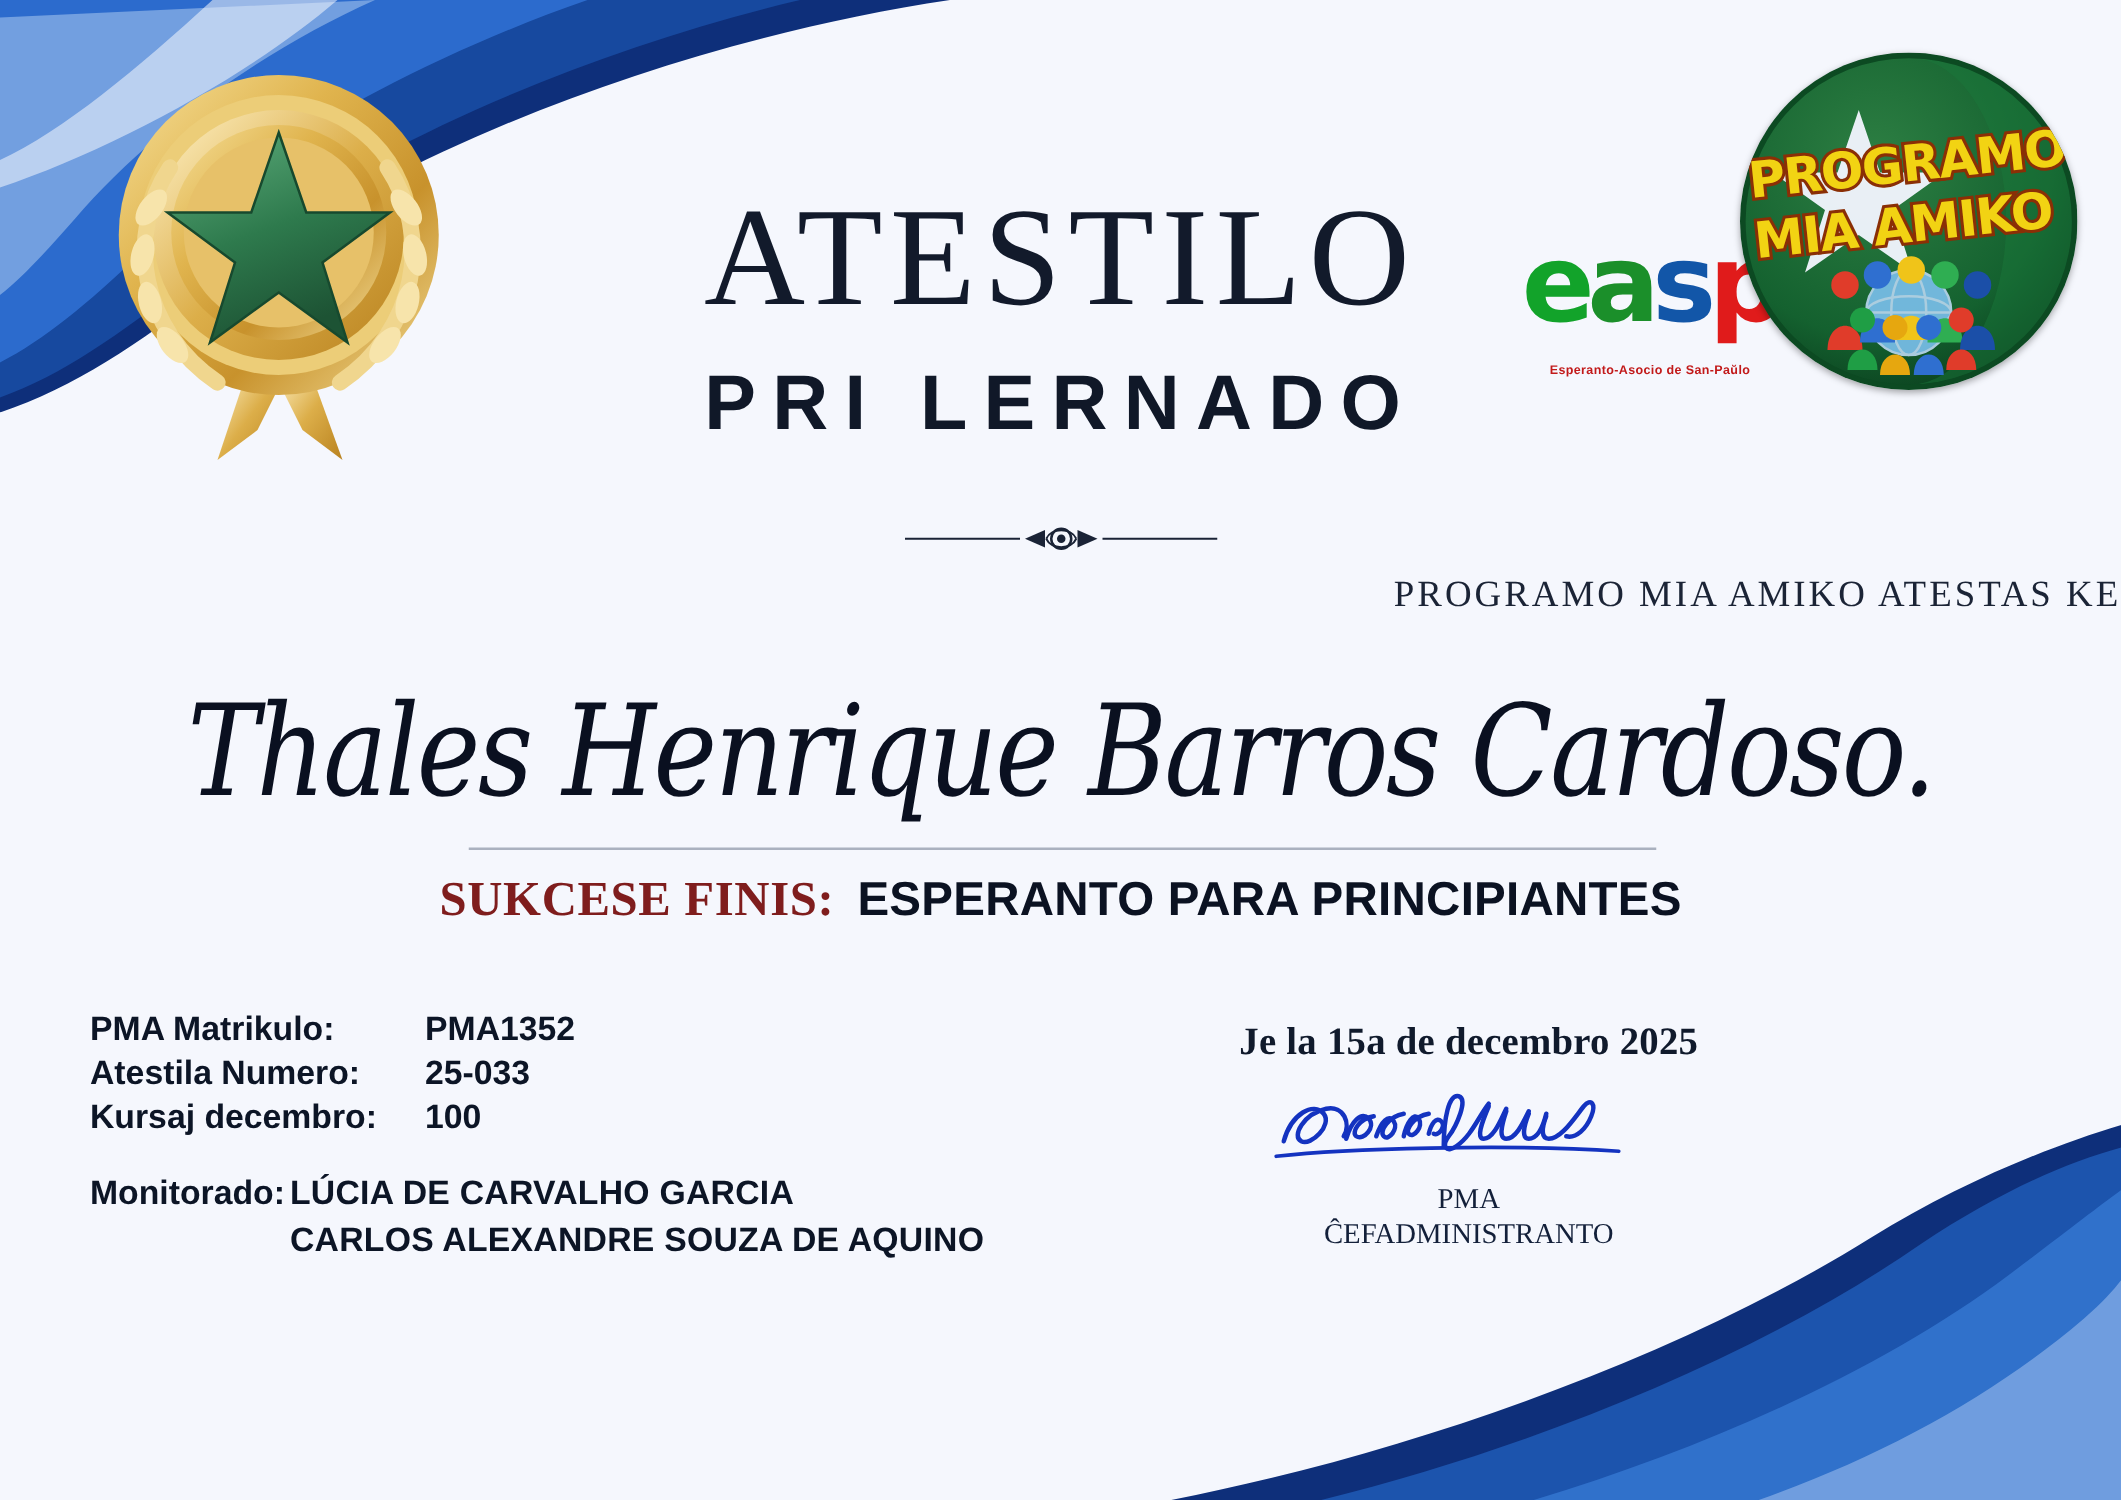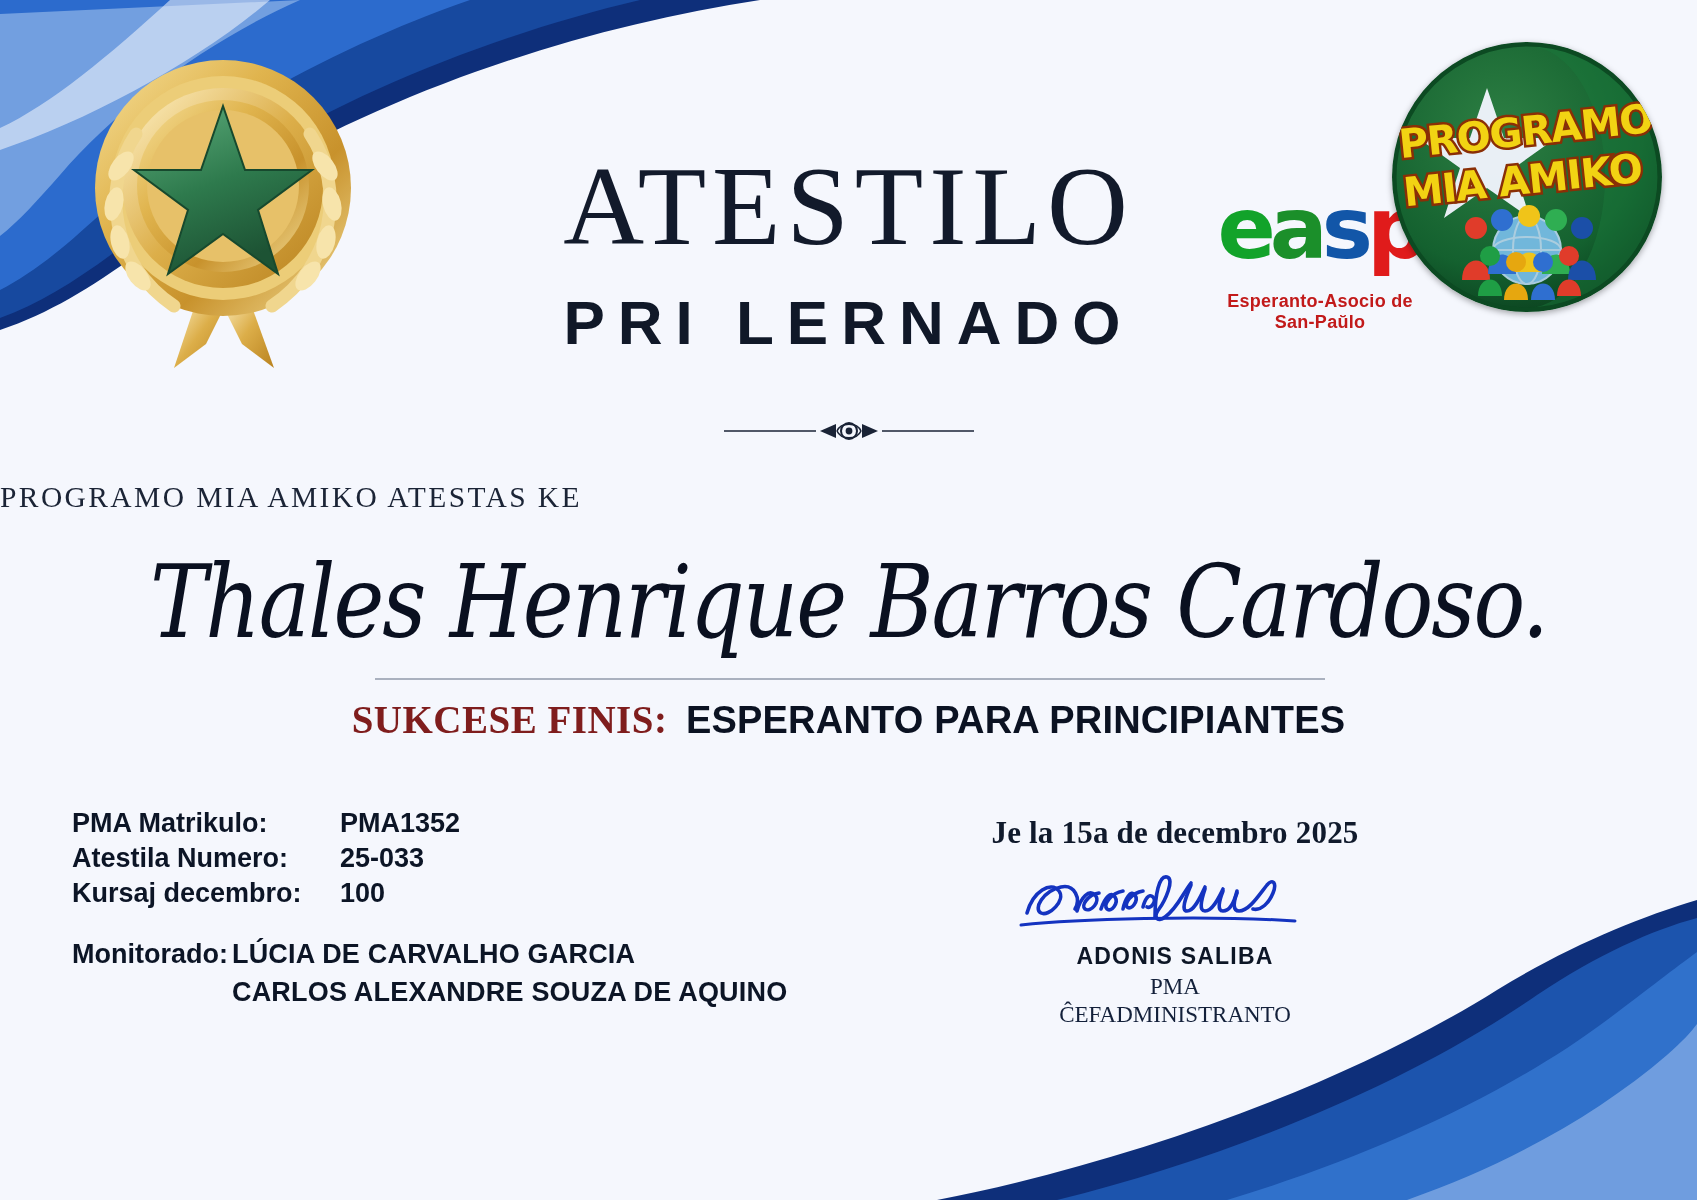--- a/index.html
+++ b/index.html
@@ -52,21 +52,21 @@
     line-height: 1;
     position: relative;
     height: 104px;
   }
   .easp-word .l-e { color: #12a32a; }
   .easp-word .l-a { color: #1b8f2a; }
   .easp-word .l-s { color: #1256a8; }
   .easp-word .l-p { color: #e01b1b; }
   .easp-sub {
     font-family: "Liberation Sans", sans-serif;
-    font-size: 18px;
+    font-size: 10px;
     color: #c21a1a;
     font-weight: bold;
     letter-spacing: 0.3px;
     margin-top: 2px;
   }
 
   .pma-logo {
     position: absolute;
     left: 1392px;
     top: 42px;
@@ -107,22 +107,22 @@
     left: 50%;
     transform: translateX(-50%);
     top: 418px;
     width: 250px;
     height: 26px;
   }
 
   .attest-line {
     position: absolute;
     left: 0; right: 0;
-    top: 481px;
-    text-align: left;
+    top: 460px;
+    text-align: right;
     font-family: "Liberation Serif", serif;
     font-size: 29.5px;
     letter-spacing: 2.4px;
     color: #1b2436;
   }
 
   
   .recipient {
     position: absolute;
     left: 0; right: 0;
@@ -440,20 +440,19 @@
         <path d="M108,44 C110,34 116,24 120,30 C124,36 116,46 112,42 C109,39 116,28 128,26"></path>
         <path d="M128,42 C130,34 134,28 138,32 C142,36 136,44 132,42"></path>
         <path d="M140,52 C140,30 144,10 152,12 C160,14 150,36 144,44 C138,52 142,58 150,52 C162,44 168,28 176,18"></path>
         <path d="M176,20 C170,34 166,46 172,46 C180,46 186,30 190,22"></path>
         <path d="M190,24 C186,36 184,46 190,46 C198,46 204,32 208,24"></path>
         <path d="M208,26 C204,36 202,46 208,46 C216,46 220,34 222,26"></path>
         <path d="M222,28 C218,38 218,46 224,46 C234,46 244,30 252,20 C258,13 262,18 258,28 C254,38 246,46 238,44"></path>
         <path d="M6,60 C60,54 190,50 280,56" stroke-width="3"></path>
       </g>
     </svg>
-    <div class="sign-name">ADONIS SALIBA</div>
     <div class="sign-role">
       <div>PMA</div>
       <div>ĈEFADMINISTRANTO</div>
     </div>
   </div>
 
 </div>
 
 </body></html>

